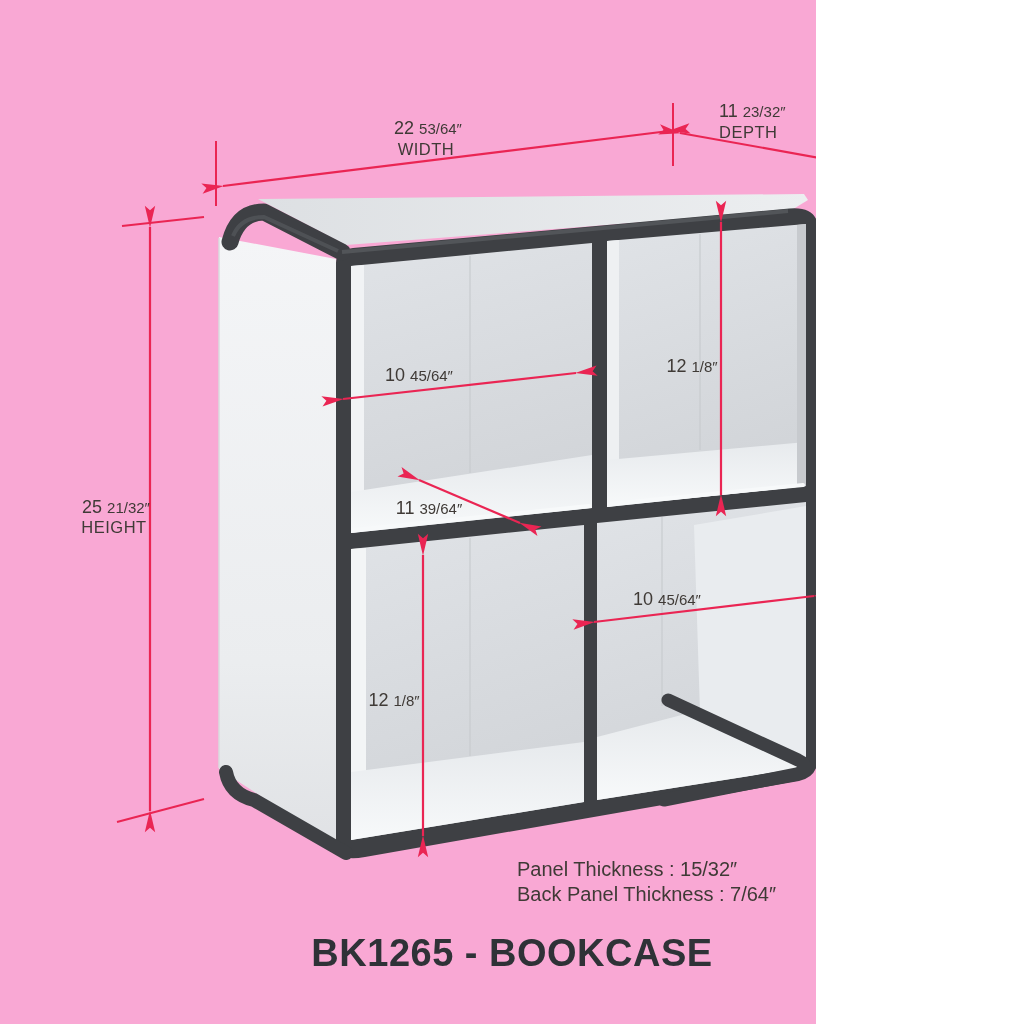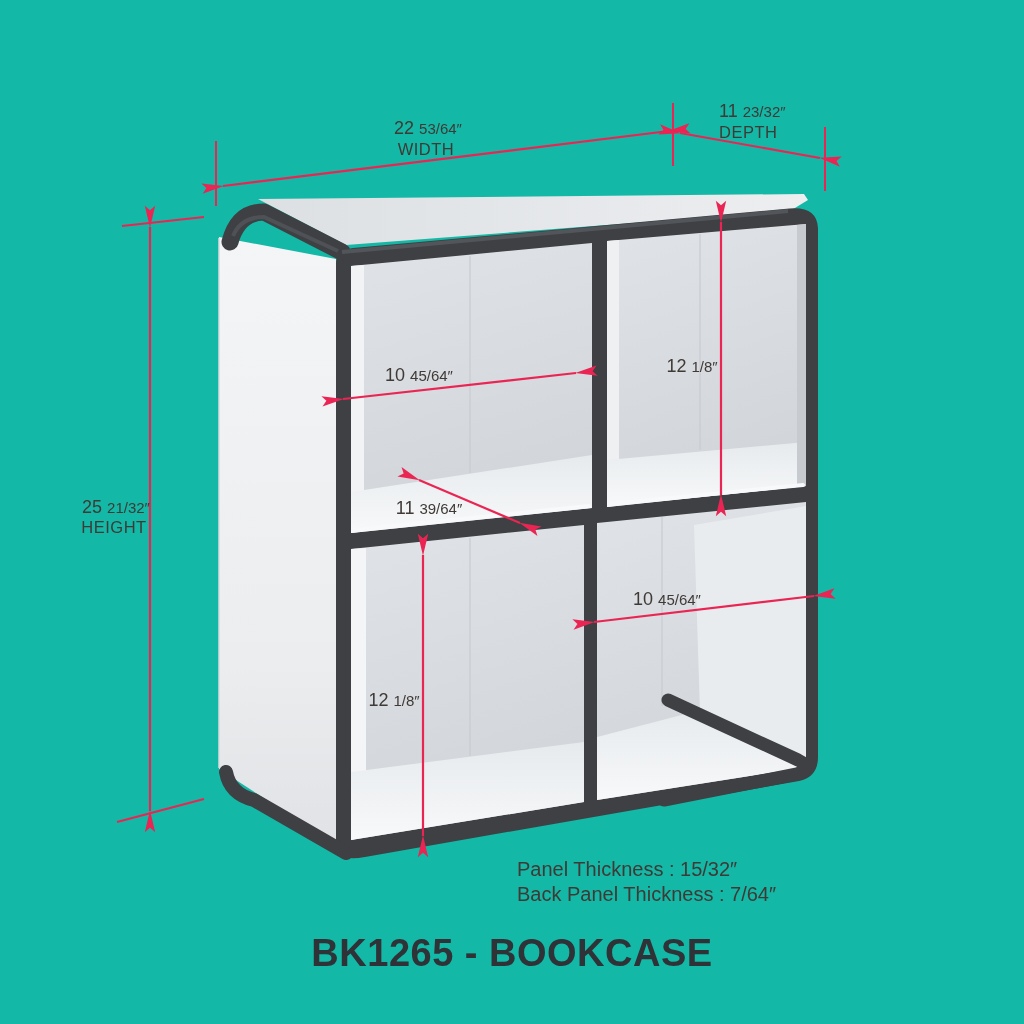--- a/index.html
+++ b/index.html
@@ -1,16 +1,16 @@
 <!DOCTYPE html>
 <html style="--dimension-red: #ea2553; --frame-dark: #3e4044; --label-text: #3f3a36; --title-text: #2f3237;"><head>
 <meta charset="utf-8">
 <style>
   html,body{margin:0;padding:0;background:#ffffff;}
-  .stage{position:relative;width:1024px;height:1024px;background:#14b8a6;overflow:hidden;
+  .stage{position:relative;width:816px;height:1024px;background:#f9a8d4;overflow:hidden;
          font-family:"Liberation Sans",sans-serif;text-align:center;}
   svg{display:block;}
   .dim-line{stroke:var(--dimension-red,#ea2553);stroke-width:2.2;fill:none;}
   .dim-tick{stroke:var(--dimension-red,#ea2553);stroke-width:2;fill:none;}
   .arrowhead{fill:var(--dimension-red,#ea2553);}
   .dim-value{font-family:"Liberation Sans",sans-serif;font-size:18px;fill:var(--label-text,#3f3a36);}
   .dim-frac{font-size:15px;}
   .dim-sub{font-family:"Liberation Sans",sans-serif;font-size:16.5px;fill:var(--label-text,#3f3a36);letter-spacing:.5px;}
   .note-text{font-family:"Liberation Sans",sans-serif;font-size:20px;fill:var(--label-text,#47413b);}
   .title-text{font-family:"Liberation Sans",sans-serif;font-size:38px;font-weight:bold;

